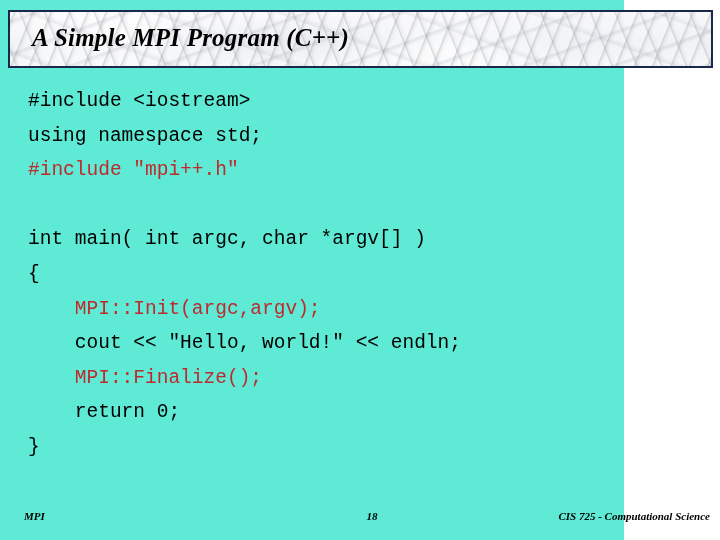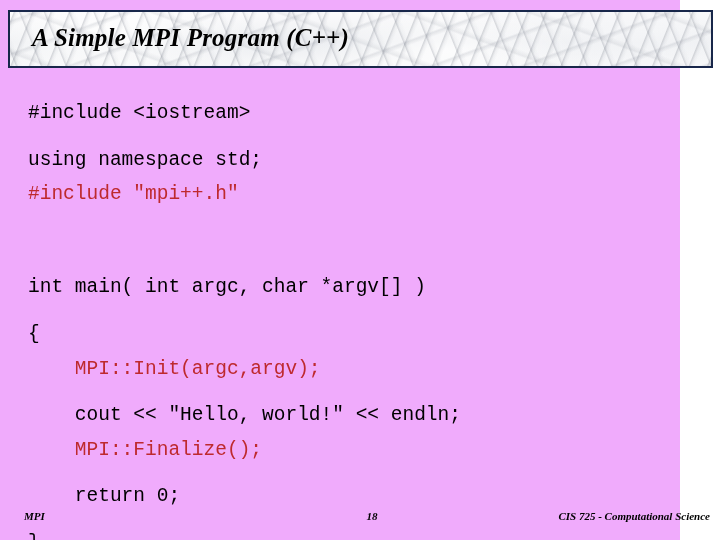--- a/index.html
+++ b/index.html
@@ -12,23 +12,23 @@
     width: 720px;
     height: 540px;
     overflow: hidden;
     font-family: "Liberation Serif", serif;
     position: relative;
   }
 
   
   #slide {
     position: relative;
-    width: 680px;
+    width: 624px;
     height: 540px;
-    background: #f0abfc;
+    background: #5eead4;
   }
 
   
   #title-banner {
     position: absolute;
     left: 8px;
     top: 10px;
     width: 705px;
     height: 58px;
     box-sizing: border-box;
@@ -100,21 +100,21 @@
     color: #000000;
     white-space: pre;
     letter-spacing: 0px;
   }
   .code-line {
     display: block;
     height: 34.6px;
     white-space: pre;
   }
   .code-line.blank { color: transparent; }
-  .c-black { color: #000000; margin-top: 12px; }
+  .c-black { color: #000000; }
   .c-red   { color: #be2a2e; }
 
   
   #footer {
     position: absolute;
     left: 12px;
     top: 506px;
     width: 720px;
     height: 26px;
   }

